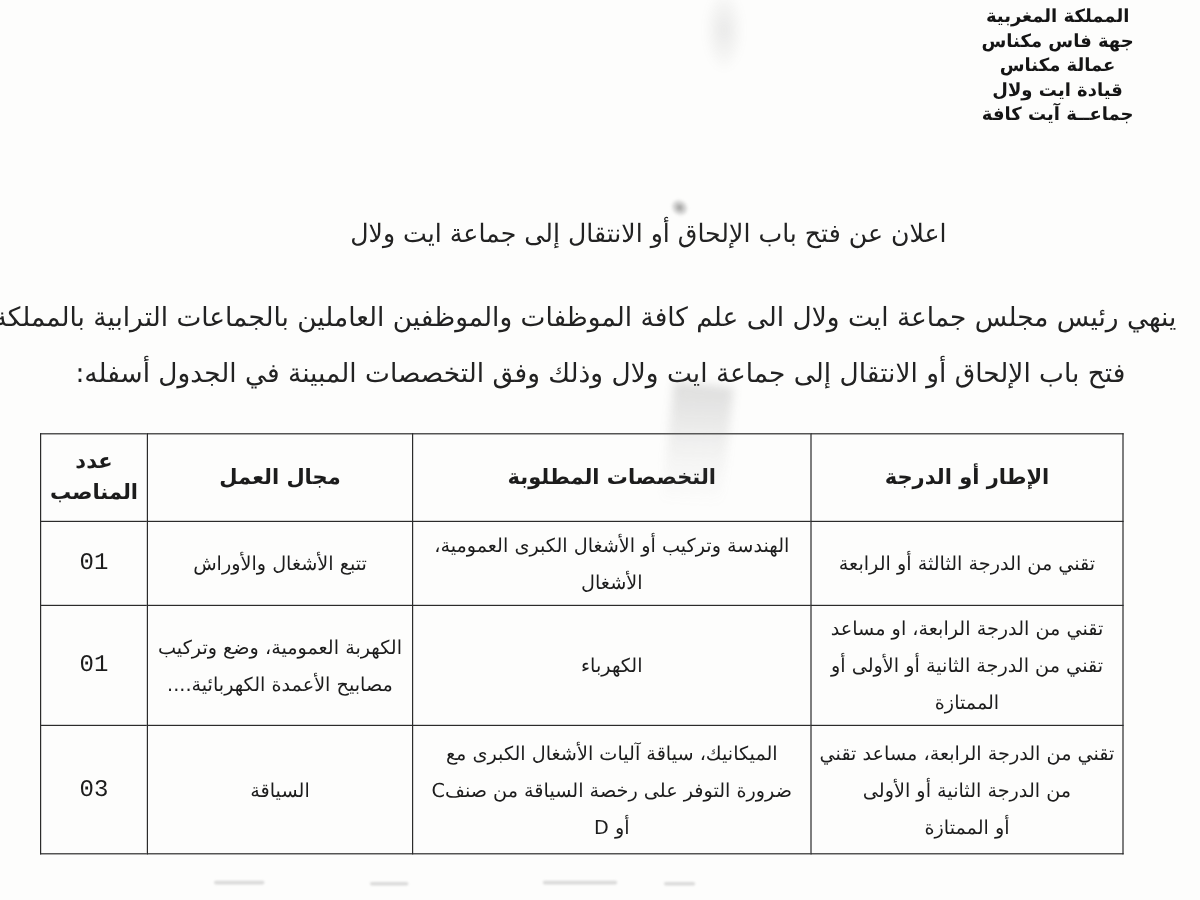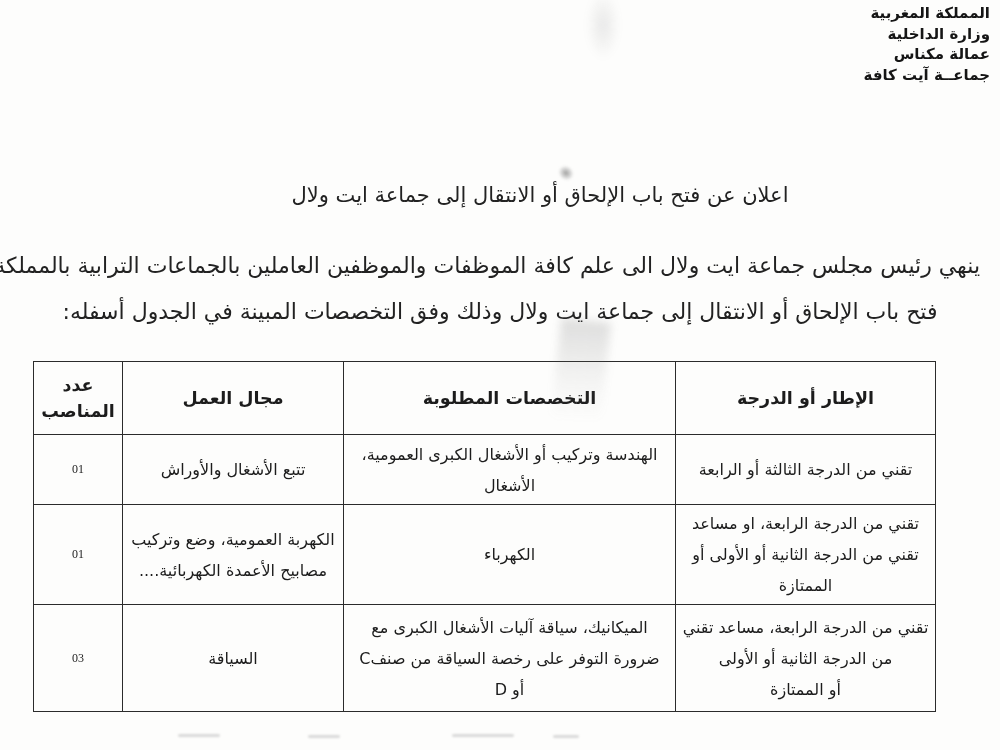--- a/index.html
+++ b/index.html
@@ -4,21 +4,21 @@
 <style>
   * { margin:0; padding:0; box-sizing:border-box; }
   body { background:#e8e8e8; font-family:"DejaVu Sans", sans-serif; }
   .page {
     position:relative; width:1000px; height:750px;
     background:#fdfdfc; color:#1c1c1c; overflow:hidden;
     font-family:"DejaVu Sans", sans-serif;
   }
   .gov-header {
     position:absolute; top:3px; right:10px; width:218px;
-    font-weight:bold; font-size:15px; line-height:20.6px;
+    text-align:center; font-weight:bold; font-size:15px; line-height:20.6px;
     color:#151515; white-space:nowrap;
   }
   .gov-header div { white-space:nowrap; }
   .doc-title {
     position:absolute; top:178px; left:0; width:100%;
     text-align:center; font-size:21px; line-height:34px;
     white-space:nowrap; color:#222;margin-left:40px;
   }
   .body-text {
     position:absolute; top:243px; left:20px; width:960px;
@@ -35,21 +35,21 @@
     white-space:pre-line;
     text-align:center; vertical-align:middle;
     padding:3px 6px;
   }
   table.announcement th {
     font-size:17.5px; font-weight:bold; line-height:26px;
   }
   table.announcement td { line-height:31px; }
   td.count-cell {
     vertical-align:top; padding-top:9px;
-    font-family:Liberation Serif, serif; font-size:12px; line-height:18px;
+    font-family:Liberation Mono, monospace; font-size:20px; line-height:18px;
   }
   tr.hdr    { height:73px; }
   tr.row-1  { height:70px; }
   tr.row-2  { height:79px; }
   tr.row-3  { height:107px; }
   
   .artifact { position:absolute; pointer-events:none; }
   .streak-mid {
     left:556px; top:320px; width:50px; height:100px;
     background:linear-gradient(175deg, rgba(90,90,90,.35), rgba(140,140,140,.15) 60%, rgba(160,160,160,0));
@@ -71,22 +71,23 @@
   .dash.d3 { left:452px; top:734px; width:62px; }
   .dash.d4 { left:553px; top:735px; width:26px; }
 </style>
 </head>
 <body>
 
 <div class="page" dir="rtl">
 
   <div class="gov-header">
     <div>المملكة المغربية</div>
-    <div>وزارة الداخلية</div>
+    <div>جهة فاس مكناس</div>
     <div>عمالة مكناس</div>
+    <div>قيادة ايت ولال</div>
     <div>جماعــة آيت كافة</div>
   </div>
 
   <div class="doc-title">اعلان عن فتح باب الإلحاق أو الانتقال إلى جماعة ايت ولال</div>
 
   <div class="body-text">
     <div>ينهي رئيس مجلس جماعة ايت ولال الى علم كافة الموظفات والموظفين العاملين بالجماعات الترابية بالمملكة عن</div>
     <div>فتح باب الإلحاق أو الانتقال إلى جماعة ايت ولال وذلك وفق التخصصات المبينة في الجدول أسفله:</div>
   </div>
 

